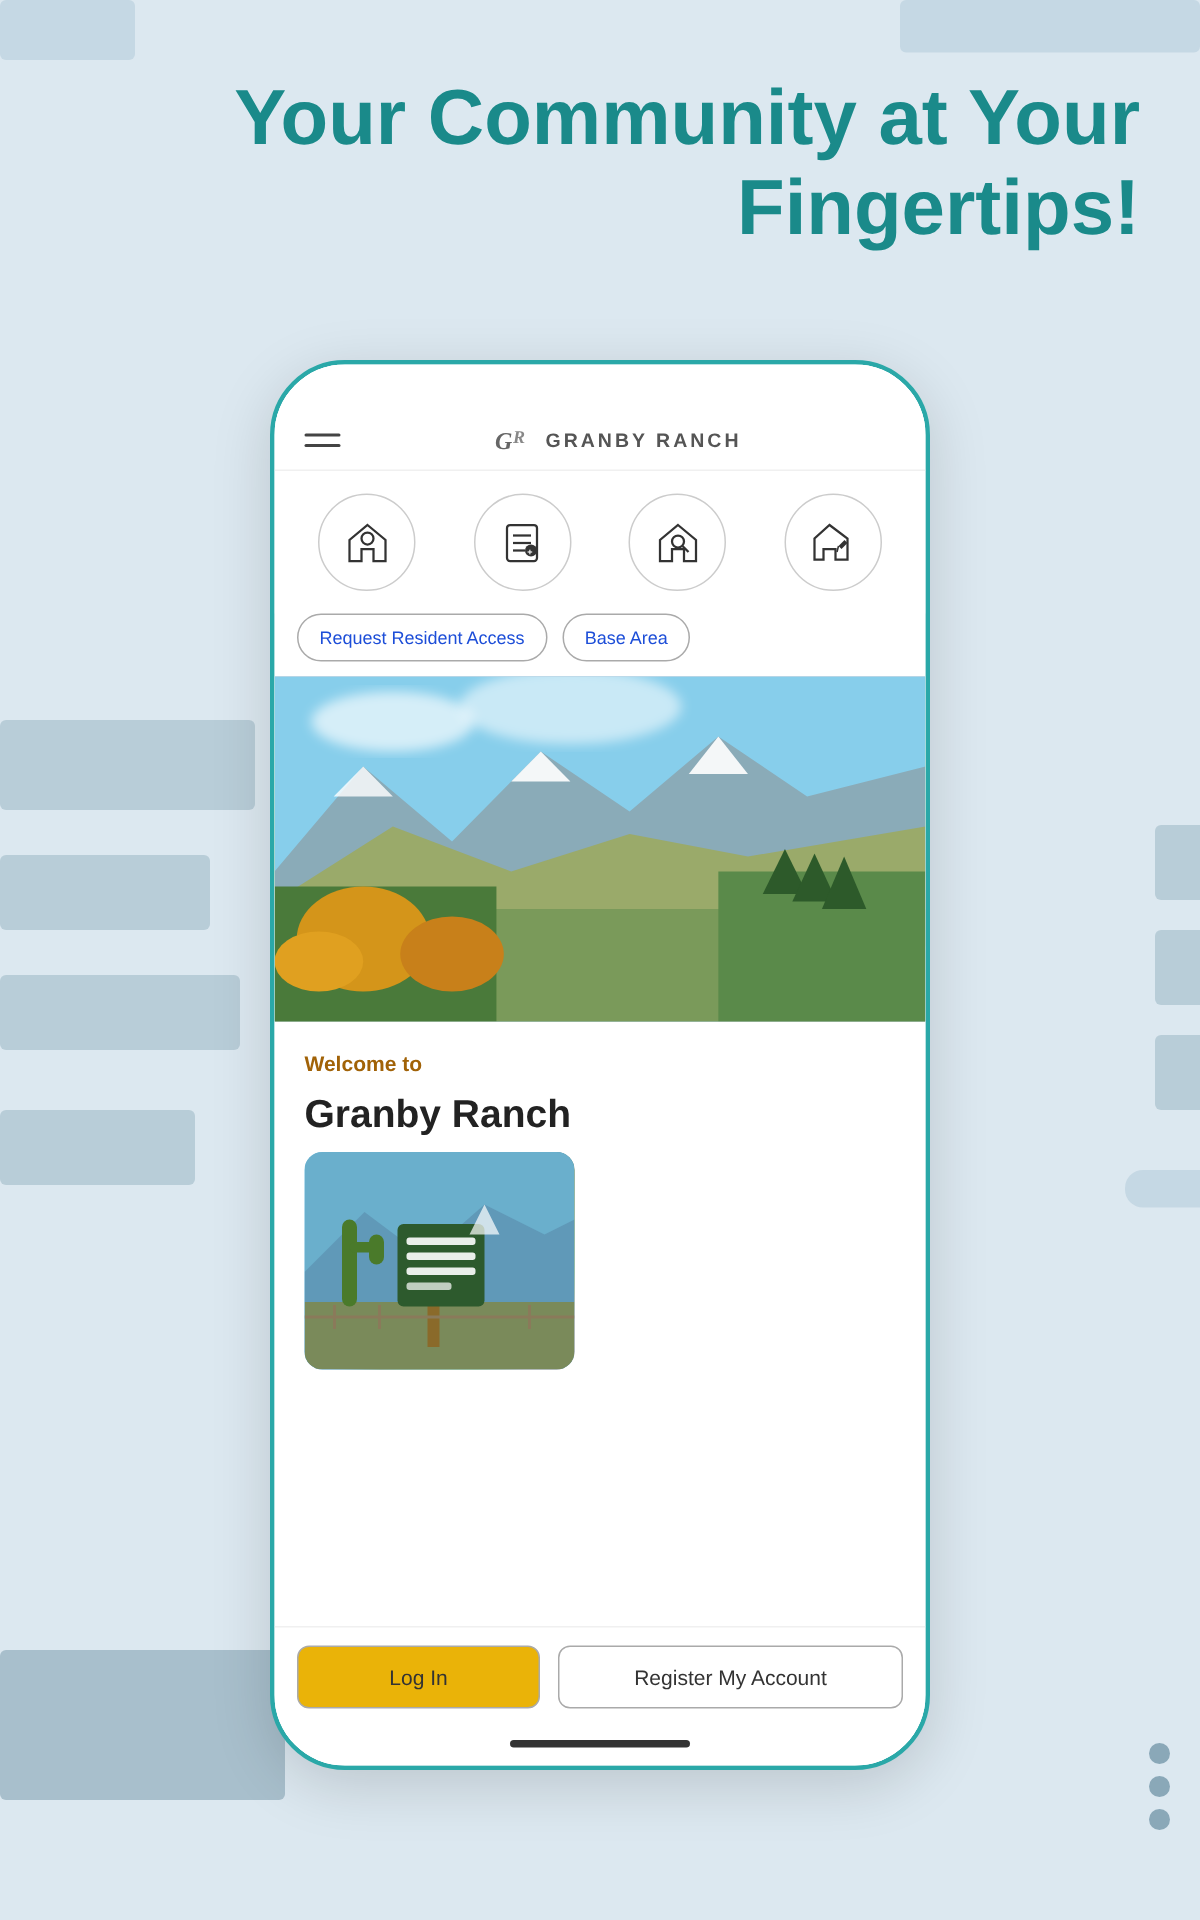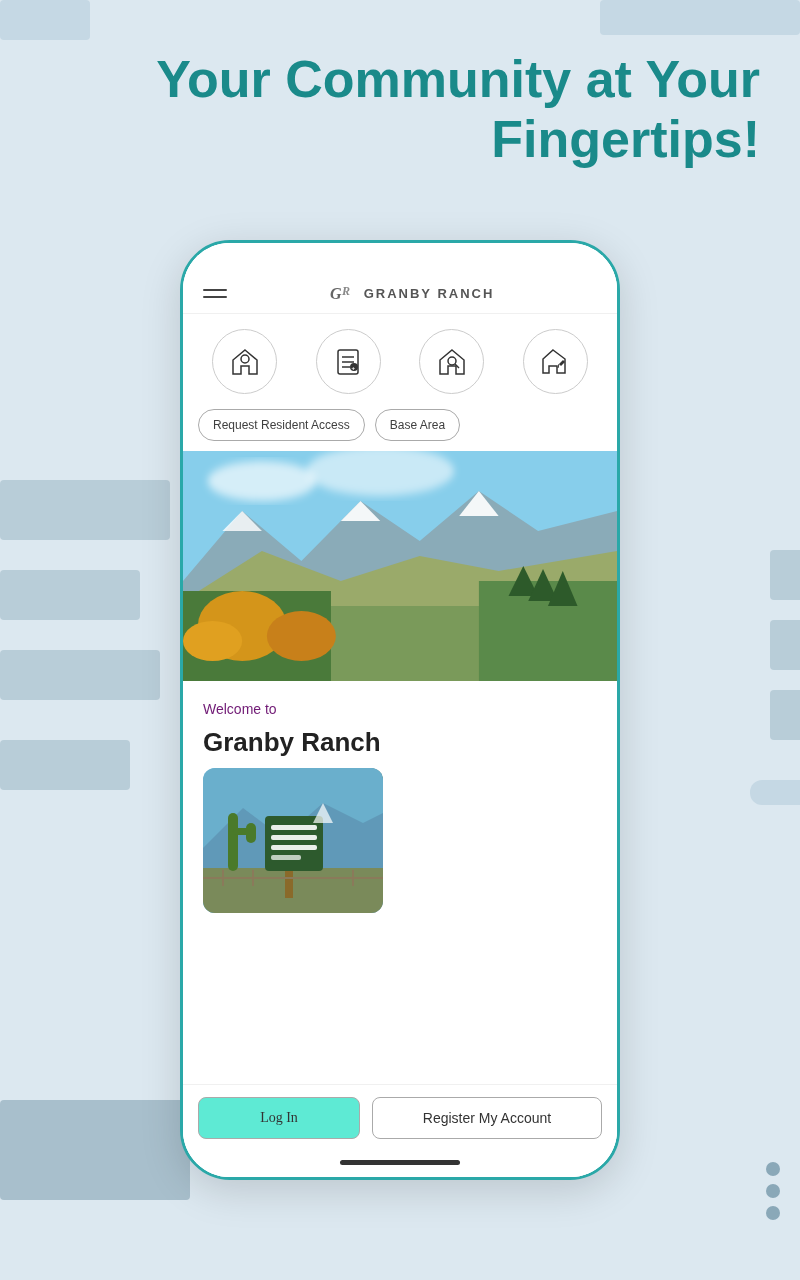--- a/index.html
+++ b/index.html
@@ -226,21 +226,21 @@
     .quick-actions {
       display: flex;
       padding: 0 15px 10px;
       gap: 10px;
     }
     .action-pill {
       border: 1px solid #aaa;
       border-radius: 20px;
       padding: 8px 14px;
       font-size: 12px;
-      color: #404040;
+      color: #1d4ed8;
       background: #fff;
       cursor: pointer;
       white-space: nowrap;
     }
 
     
     .hero-image {
       width: 100%;
       height: 230px;
       background: linear-gradient(180deg,
@@ -263,22 +263,22 @@
     .content-card {
       flex: 1;
       background: #fff;
       padding: 20px;
       display: flex;
       flex-direction: column;
       gap: 10px;
     }
     .welcome-subtitle {
       font-size: 14px;
-      color: #701a75;
-      font-weight: 400;
+      color: #a16207;
+      font-weight: 700;
     }
     .welcome-title {
       font-size: 26px;
       font-weight: 700;
       color: #222;
     }
     .content-image {
       width: 180px;
       height: 145px;
       background: linear-gradient(135deg, #87CEEB 0%, #6ab4d8 30%, #5a9dc4 50%, #3a6a3a 60%, #4a8a4a 80%, #8a8a8a 90%);
@@ -293,27 +293,26 @@
       padding: 12px 15px 8px;
       gap: 12px;
       background: #fff;
       border-top: 1px solid #f0f0f0;
     }
     .btn-login {
       flex: 1;
       padding: 12px;
       border: 1.5px solid #aaa;
       border-radius: 8px;
-      background: #5eead4;
+      background: #eab308;
       font-size: 14px;
       font-weight: 500;
       color: #333;
       cursor: pointer;
       text-align: center;
-      font-family: Liberation Serif, serif;
     }
     .btn-register {
       flex: 1.5;
       padding: 12px;
       border: 1.5px solid #aaa;
       border-radius: 8px;
       background: #fff;
       font-size: 14px;
       font-weight: 500;
       color: #333;

